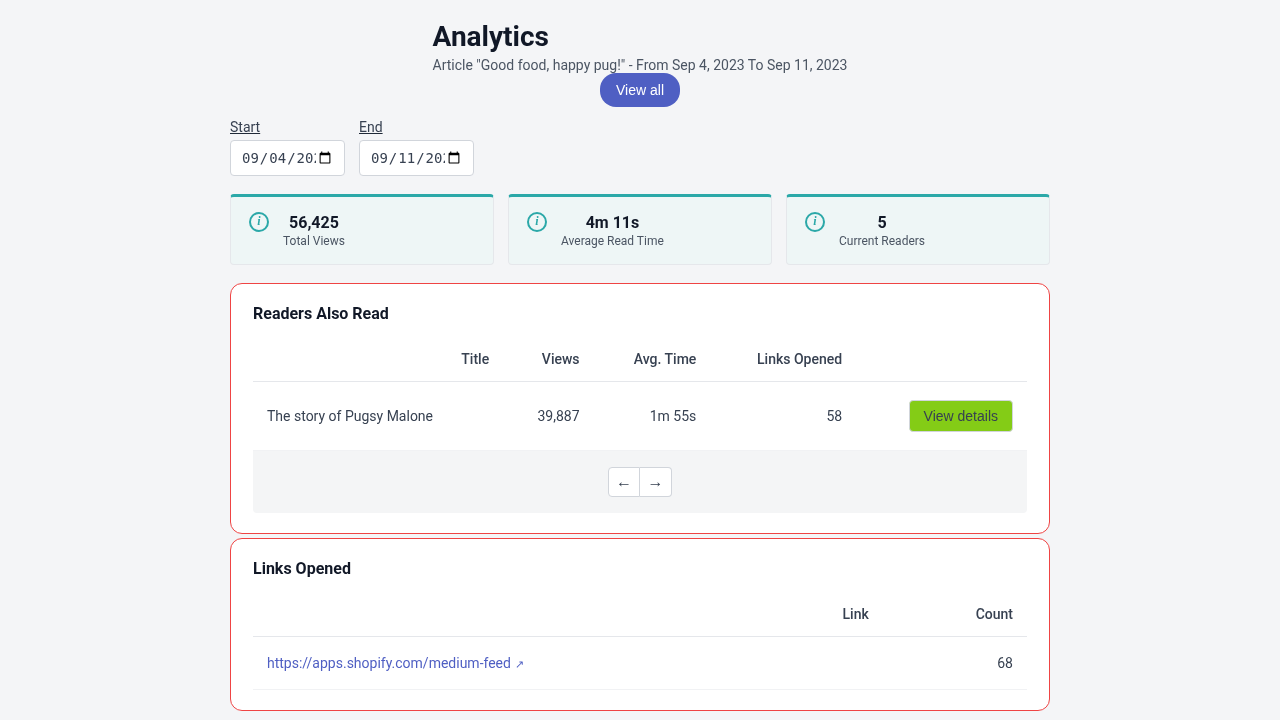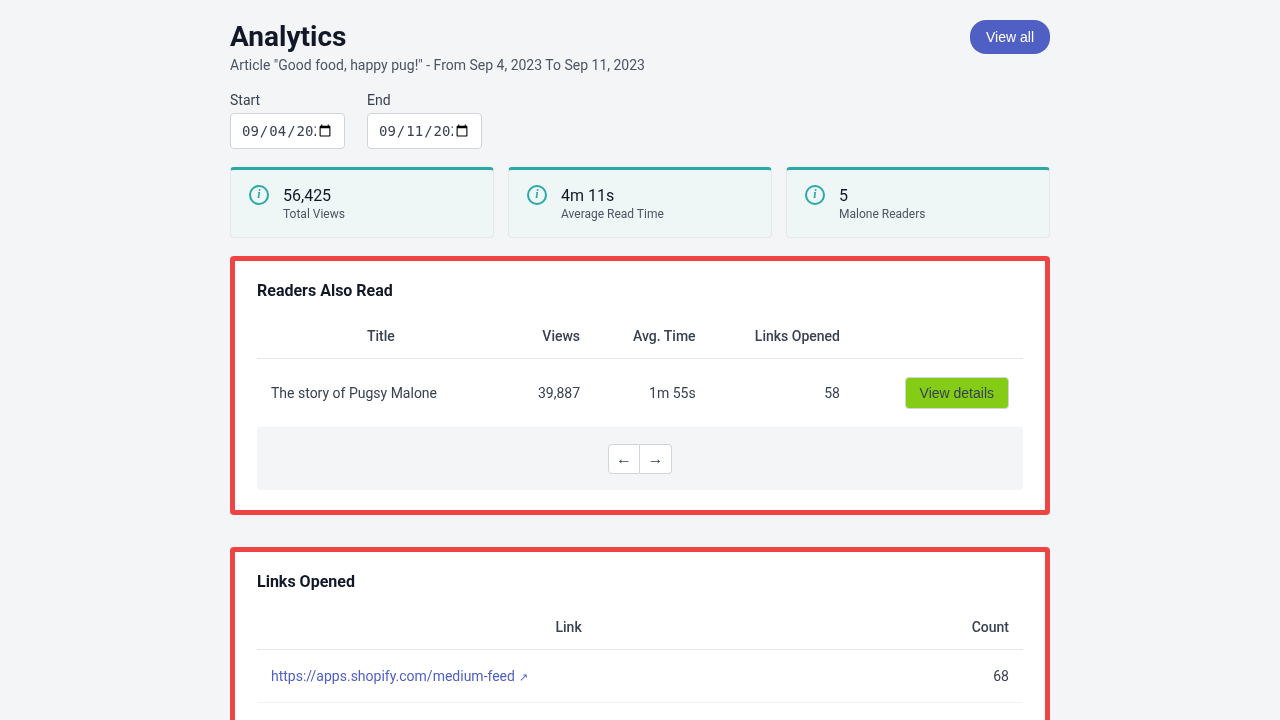--- a/index.html
+++ b/index.html
@@ -10,22 +10,23 @@
       font-size: 14px;
     }
     .container {
       max-width: 820px;
       margin: 0 auto;
       padding: 20px 0 30px;
     }
     .header {
       display: flex;
       justify-content: space-between;
-      align-items: flex-start;
-      margin-bottom: 19px;
+      align-items: center;
+      margin-bottom: 12px;
+      flex-direction: column;
     }
     .header-left h1 {
       font-size: 28px;
       font-weight: 700;
       color: #111827;
       margin-bottom: 4px;
     }
     .header-left p {
       font-size: 14px;
       color: #4b5563;
@@ -35,22 +36,23 @@
       color: #fff;
       border: none;
       padding: 9px 16px;
       font-size: 14px;
       border-radius: 16px;
       cursor: pointer;
       font-weight: 500;
     }
     .date-controls {
       display: flex;
-      gap: 22px;
+      gap: 14px;
       margin-bottom: 18px;
+      text-decoration: underline;
     }
     .date-group label {
       display: block;
       font-size: 14px;
       color: #374151;
       margin-bottom: 5px;
     }
     .date-group input {
       padding: 8px 10px;
       border: 1px solid #d1d5db;
@@ -87,47 +89,48 @@
       color: #2ba8a8;
       font-size: 12px;
       font-weight: 700;
       font-family: Georgia, serif;
       font-style: italic;
       flex-shrink: 0;
       margin-top: -18px;
     }
     .stat-text .stat-value {
       font-size: 16px;
-      font-weight: 400;
+      font-weight: 700;
       color: #111827;
+      text-align: center;
     }
     .stat-text .stat-label {
       font-size: 12px;
       color: #4b5563;
       margin-top: 2px;
     }
     .card {
       background: #fff;
-      border: 5px solid #ef4444;
-      border-radius: 4px;
+      border: 1px solid #ef4444;
+      border-radius: 12px;
       padding: 20px 22px;
-      margin-bottom: 32px;
+      margin-bottom: 4px;
     }
     .card h2 {
       font-size: 16px;
       font-weight: 700;
       color: #111827;
       margin-bottom: 18px;
     }
     table {
       width: 100%;
       border-collapse: collapse;
     }
     thead th {
-      text-align: center;
+      text-align: right;
       font-size: 14px;
       font-weight: 500;
       color: #374151;
       padding: 10px 14px 14px;
       border-bottom: 1px solid #e5e7eb;
     }
     tbody td {
       padding: 18px 14px;
       border-bottom: 1px solid #f1f2f4;
       color: #374151;
@@ -214,21 +217,21 @@
       <div class="stat-icon">i</div>
       <div class="stat-text">
         <div class="stat-value">4m 11s</div>
         <div class="stat-label">Average Read Time</div>
       </div>
     </div>
     <div class="stat-card">
       <div class="stat-icon">i</div>
       <div class="stat-text">
         <div class="stat-value">5</div>
-        <div class="stat-label">Malone Readers</div>
+        <div class="stat-label">Current Readers</div>
       </div>
     </div>
   </div>
 
   <div class="card">
     <h2>Readers Also Read</h2>
     <table>
       <thead>
         <tr>
           <th>Title</th>

